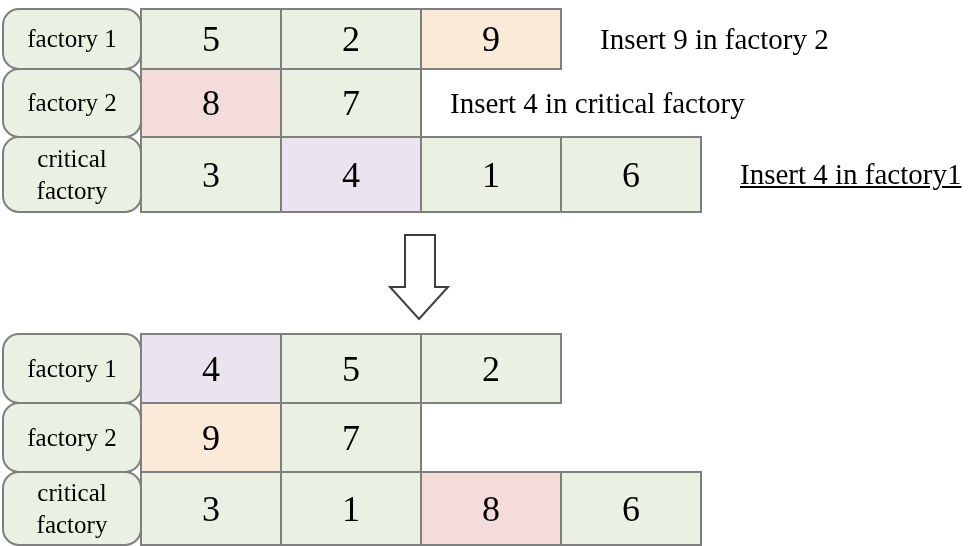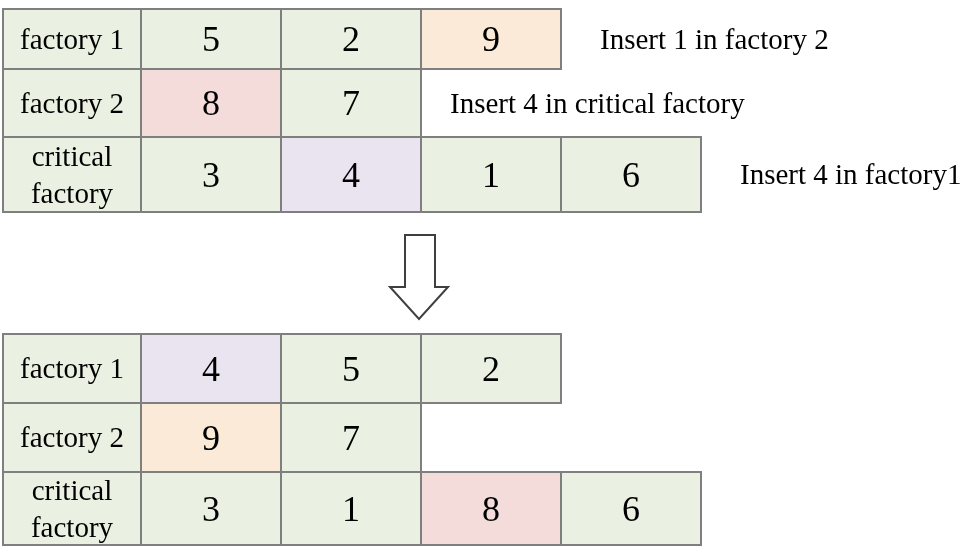--- a/index.html
+++ b/index.html
@@ -25,24 +25,25 @@
     box-sizing: border-box;
     border: 2px solid var(--grid-border, #7f7f7f);
     display: flex;
     align-items: center;
     justify-content: center;
     background: #ffffff;
   }
   .cell + .cell { margin-left: -2px; }
   .label {
     width: 140px;
-    font-size: 29px;
+    font-size: 25px;
     text-align: center;
     line-height: 1.25;
     padding: 0 12px;
+    border-radius: 17px;
   }
   .num {
     width: 142px;
     font-size: 36px;
   }
   .cell[data-color="green"]    { background: var(--cell-green, #ebf1e2); }
   .cell[data-color="peach"]    { background: var(--cell-peach, #fcead9); }
   .cell[data-color="pink"]     { background: var(--cell-pink, #f3dcda); }
   .cell[data-color="lavender"] { background: var(--cell-lavender, #e9e4ef); }
   .ann {
@@ -80,23 +81,23 @@
   </div>
 
   <div class="frow" style="top:136px; height:77px;">
     <div class="cell label" data-color="green">critical factory</div>
     <div class="cell num" data-color="green">3</div>
     <div class="cell num" data-color="lavender">4</div>
     <div class="cell num" data-color="green">1</div>
     <div class="cell num" data-color="green">6</div>
   </div>
 
-  <div class="ann" style="left:600px; top:8px; height:62px;">Insert 1 in factory 2</div>
+  <div class="ann" style="left:600px; top:8px; height:62px;">Insert 9 in factory 2</div>
   <div class="ann" style="left:450px; top:68px; height:70px;">Insert 4 in critical factory</div>
-  <div class="ann" style="left:740px; top:136px; height:77px;">Insert 4 in factory1</div>
+  <div class="ann" style="left:740px; top:136px; height:77px;text-decoration:underline;">Insert 4 in factory1</div>
 
   <div class="arrow-wrap">
     <svg width="70" height="90" viewBox="0 0 70 90">
       <polygon points="21,3 51,3 51,55 64,55 35,87 6,55 21,55" fill="#ffffff" style="stroke: var(--arrow-outline, #3f3f3f);" stroke-width="2" stroke-linejoin="miter"></polygon>
     </svg>
   </div>
 
   <div class="frow" style="top:333px; height:71px;">
     <div class="cell label" data-color="green">factory 1</div>
     <div class="cell num" data-color="lavender">4</div>

